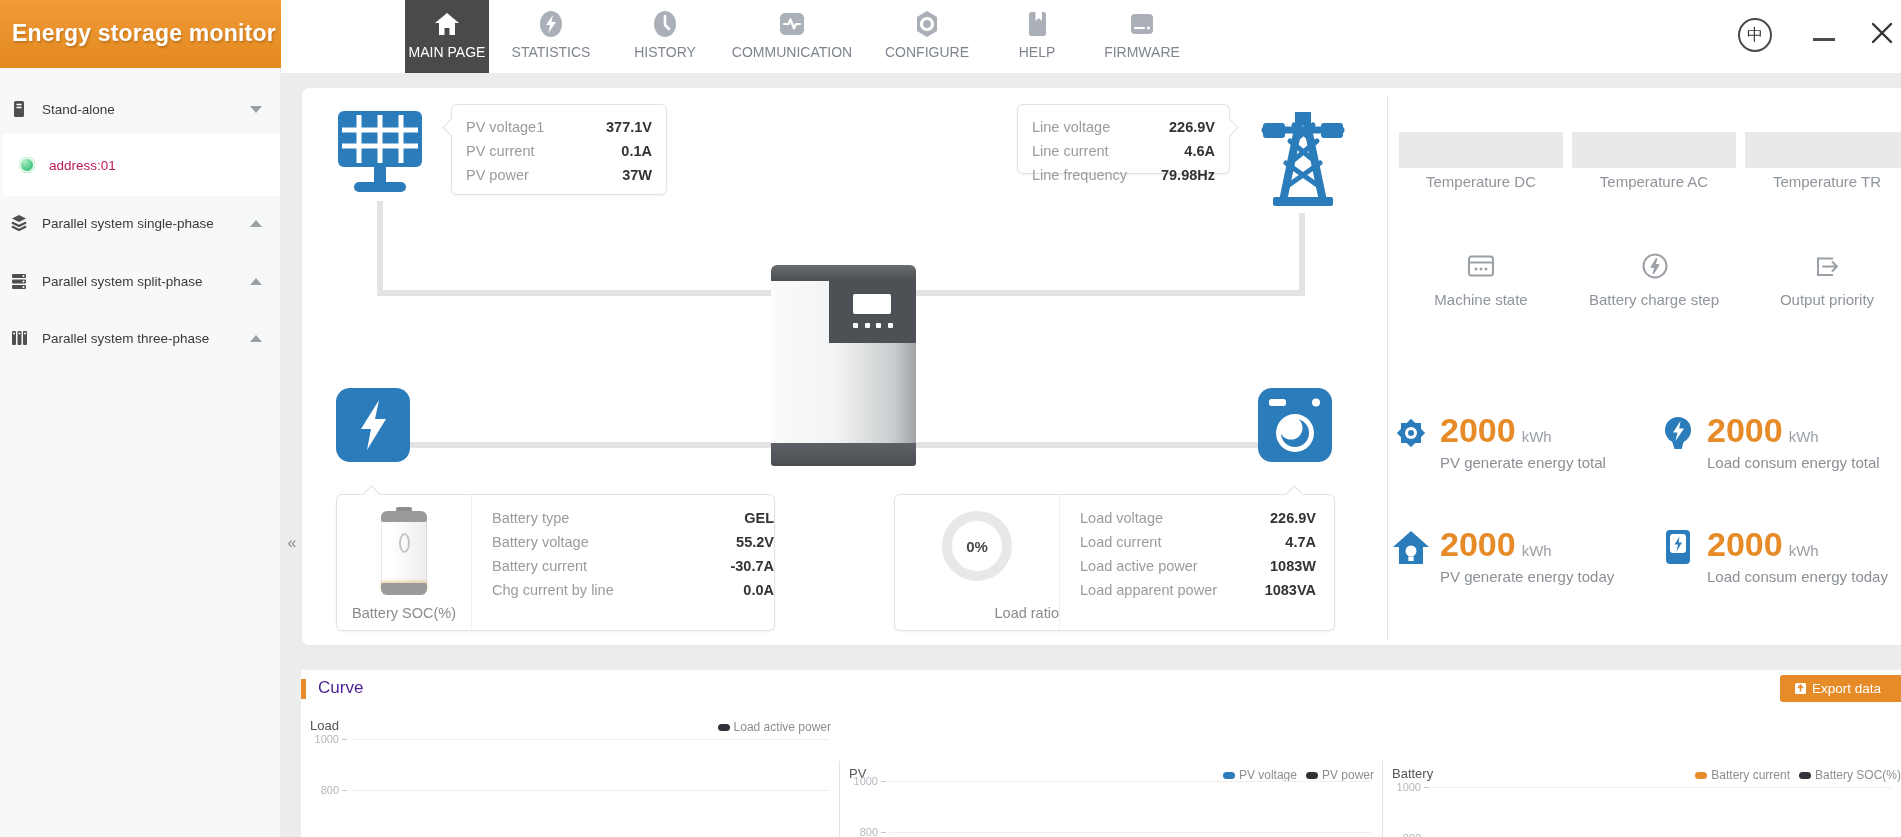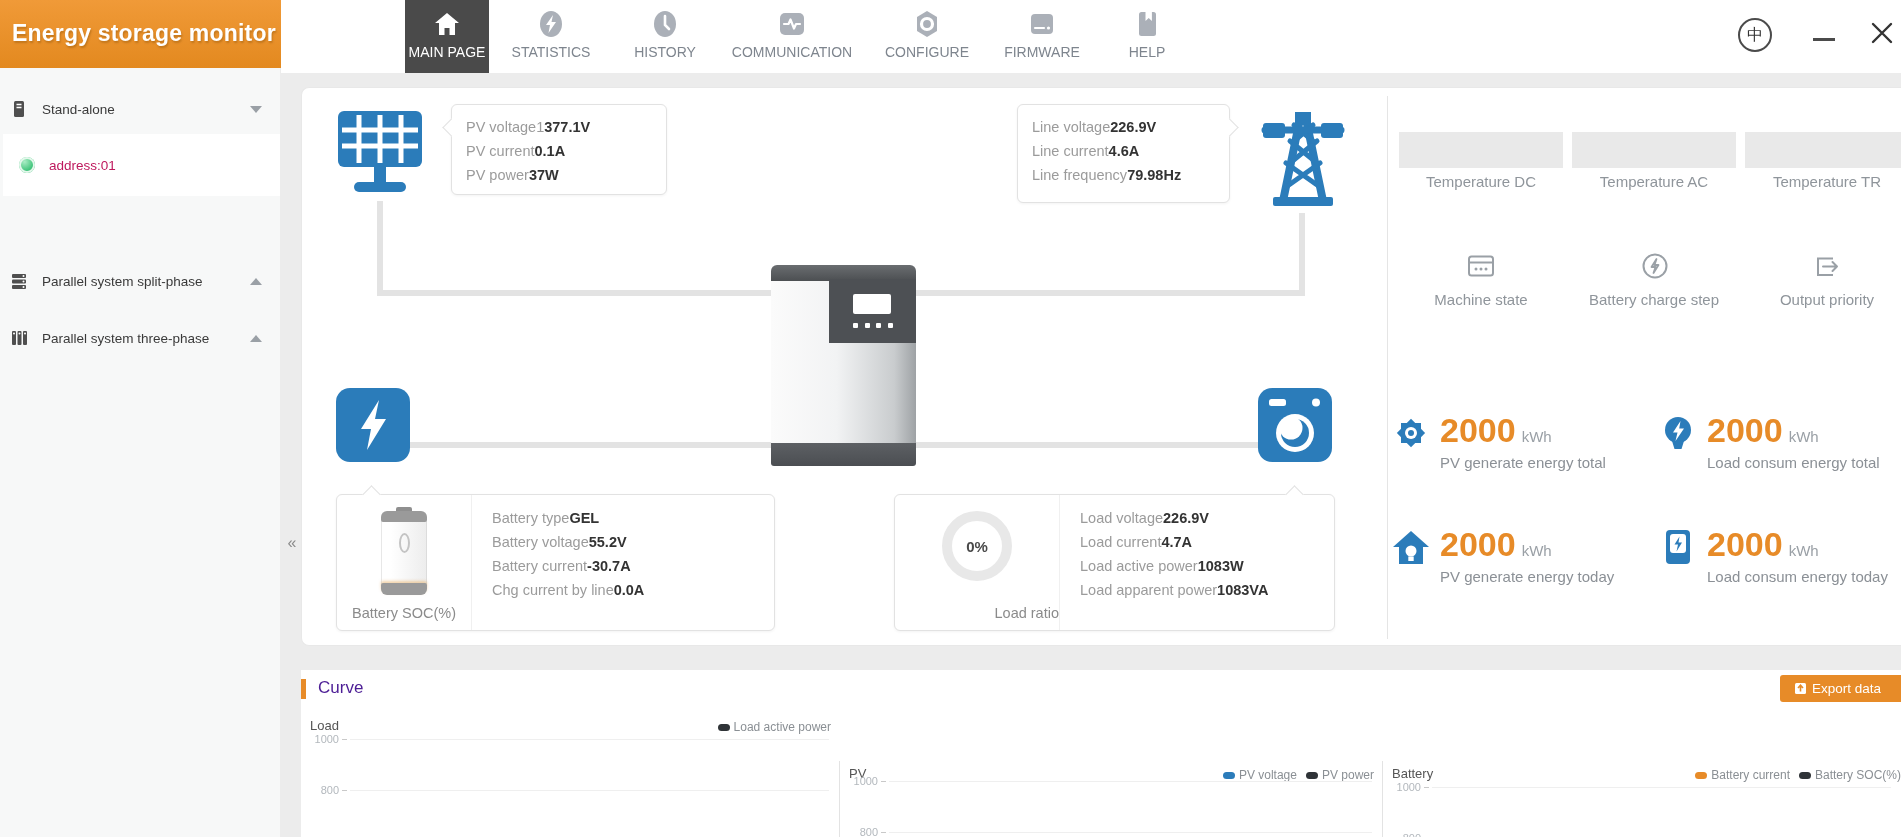--- a/index.html
+++ b/index.html
@@ -36,21 +36,21 @@
                    font-size:16px;line-height:30px;text-align:center;cursor:pointer;}
   
   .main{position:absolute;left:281px;top:73px;right:0;bottom:0;background:#ececec;}
   .card{position:absolute;left:20px;top:14px;right:0;height:559px;background:#fff;
         border:1px solid #e8e8e8;border-right:none;border-radius:8px 0 0 8px;box-sizing:border-box;}
   .divider-v{position:absolute;width:1px;background:#e5e5e5;}
   .pipe{position:absolute;background:#e3e3e3;}
   
   .ibox{position:absolute;background:#fff;border:1px solid #e2e2e2;border-radius:6px;
         box-shadow:0 1px 3px rgba(0,0,0,.05);box-sizing:border-box;padding:10px 14px 6px 14px;}
-  .irow{display:flex;justify-content:flex-start;height:24px;line-height:24px;}
+  .irow{display:flex;justify-content:space-between;height:24px;line-height:24px;}
   .irow .lab{font-size:14.5px;color:#9b9b9b;white-space:nowrap;}
   .irow .val{font-size:14.5px;color:#333;font-weight:bold;white-space:nowrap;}
   .tail{position:absolute;width:12px;height:12px;background:#fff;transform:rotate(45deg);}
   .tail.top{top:-7px;border-left:1px solid #e2e2e2;border-top:1px solid #e2e2e2;}
   .tail.left{left:-7px;top:16px;border-left:1px solid #e2e2e2;border-bottom:1px solid #e2e2e2;}
   .tail.right{right:-7px;top:16px;border-top:1px solid #e2e2e2;border-right:1px solid #e2e2e2;}
   .panel-leftcol{position:absolute;left:0;top:0;bottom:0;border-right:1px solid #f0f0f0;}
   .caption{position:absolute;left:0;right:0;text-align:center;font-size:14.5px;color:#8b8b8b;white-space:nowrap;}
   
   .canister{position:absolute;width:46px;height:84px;}
@@ -145,38 +145,38 @@
   </div>
   <div class="nav-item" style="width:120px">
     <span class="nav-icon">
       <svg width="30" height="30" viewBox="0 0 30 30">
           <path d="M15 2 L25 8 V22 L15 28 L5 22 V8 Z" fill="#abb0b8"></path>
           <circle cx="15" cy="15" r="5.5" fill="none" stroke="#ffffff" stroke-width="3.2"></circle>
         </svg>
     </span>
     <span class="nav-label">CONFIGURE</span>
   </div>
+  <div class="nav-item" style="width:100px">
+    <span class="nav-icon">
+      <svg width="30" height="30" viewBox="0 0 30 30">
+          <rect x="7" y="3" width="17" height="24" rx="2.5" fill="#abb0b8"></rect>
+          <path d="M13.5 3 v9 l3.2-3 l3.2 3 v-9 Z" fill="#ffffff"></path>
+        </svg>
+    </span>
+    <span class="nav-label">HELP</span>
+  </div>
   <div class="nav-item" style="width:110px">
     <span class="nav-icon">
       <svg width="30" height="30" viewBox="0 0 30 30">
           <rect x="4" y="5" width="22" height="20" rx="4" fill="#abb0b8"></rect>
           <path d="M8 19 H17" stroke="#ffffff" stroke-width="2.2" stroke-linecap="round"></path>
           <circle cx="21.5" cy="19" r="1.6" fill="#ffffff"></circle>
         </svg>
     </span>
     <span class="nav-label">FIRMWARE</span>
-  </div>
-  <div class="nav-item" style="width:100px">
-    <span class="nav-icon">
-      <svg width="30" height="30" viewBox="0 0 30 30">
-          <rect x="7" y="3" width="17" height="24" rx="2.5" fill="#abb0b8"></rect>
-          <path d="M13.5 3 v9 l3.2-3 l3.2 3 v-9 Z" fill="#ffffff"></path>
-        </svg>
-    </span>
-    <span class="nav-label">HELP</span>
   </div>
 </div>
 
 <div class="winbtn lang-circle" style="left:1738px;top:18px;">
   <span>中</span>
 </div>
 <div class="winbtn" style="left:1813px;top:38px;width:22px;height:3px;background:#4b4b4b;"></div>
 <div class="winbtn" style="left:1870px;top:21px;width:24px;height:24px;">
   <svg width="24" height="24" viewBox="0 0 24 24">
       <path d="M3 3 L21 21 M21 3 L3 21" stroke="#333" stroke-width="2.4" stroke-linecap="round"></path>
@@ -190,20 +190,31 @@
           <rect x="4" y="1" width="10" height="16" rx="1.5" fill="#4f4f4f"></rect>
           <path d="M6.5 4.5 H11.5 M6.5 7.5 H11.5" stroke="#ffffff" stroke-width="1.4"></path>
         </svg>
     </span>
     <span class="slabel">Stand-alone</span>
     <span class="tri down"></span>
   </div>
   <div class="side-sub" style="top:66px">
     <span class="greendot"></span>
     <span class="slabel">address:01</span>
+  </div>
+  <div class="side-row" style="top:136px">
+    <span class="sicon">
+      <svg width="18" height="18" viewBox="0 0 18 18">
+          <path d="M9 1 L16 4.5 L9 8 L2 4.5 Z" fill="#4f4f4f"></path>
+          <path d="M2 8.5 L9 12 L16 8.5" stroke="#4f4f4f" stroke-width="2.4" fill="none"></path>
+          <path d="M2 12.5 L9 16 L16 12.5" stroke="#4f4f4f" stroke-width="2.4" fill="none"></path>
+        </svg>
+    </span>
+    <span class="slabel">Parallel system single-phase</span>
+    <span class="tri up"></span>
   </div>
   <div class="side-row" style="top:194px">
     <span class="sicon">
       <svg width="18" height="18" viewBox="0 0 18 18">
           <rect x="2" y="2" width="14" height="4" rx="1" fill="#4f4f4f"></rect>
           <rect x="2" y="7.5" width="14" height="4" rx="1" fill="#4f4f4f"></rect>
           <rect x="2" y="13" width="14" height="4" rx="1" fill="#4f4f4f"></rect>
           <circle cx="13.5" cy="4" r="1" fill="#fff"></circle>
           <circle cx="13.5" cy="9.5" r="1" fill="#fff"></circle>
           <circle cx="13.5" cy="15" r="1" fill="#fff"></circle>
@@ -262,21 +273,21 @@
       <div class="irow">
           <span class="lab">PV current</span>
           <span class="val">0.1A</span>
         </div>
       <div class="irow">
           <span class="lab">PV power</span>
           <span class="val">37W</span>
         </div>
     </div>
 
-    <div class="ibox" style="left:715px;top:16px;width:213px;height:99px;">
+    <div class="ibox" style="left:715px;top:16px;width:213px;height:70px;">
       <div class="tail right"></div>
       <div class="irow">
           <span class="lab">Line voltage</span>
           <span class="val">226.9V</span>
         </div>
       <div class="irow">
           <span class="lab">Line current</span>
           <span class="val">4.6A</span>
         </div>
       <div class="irow">

